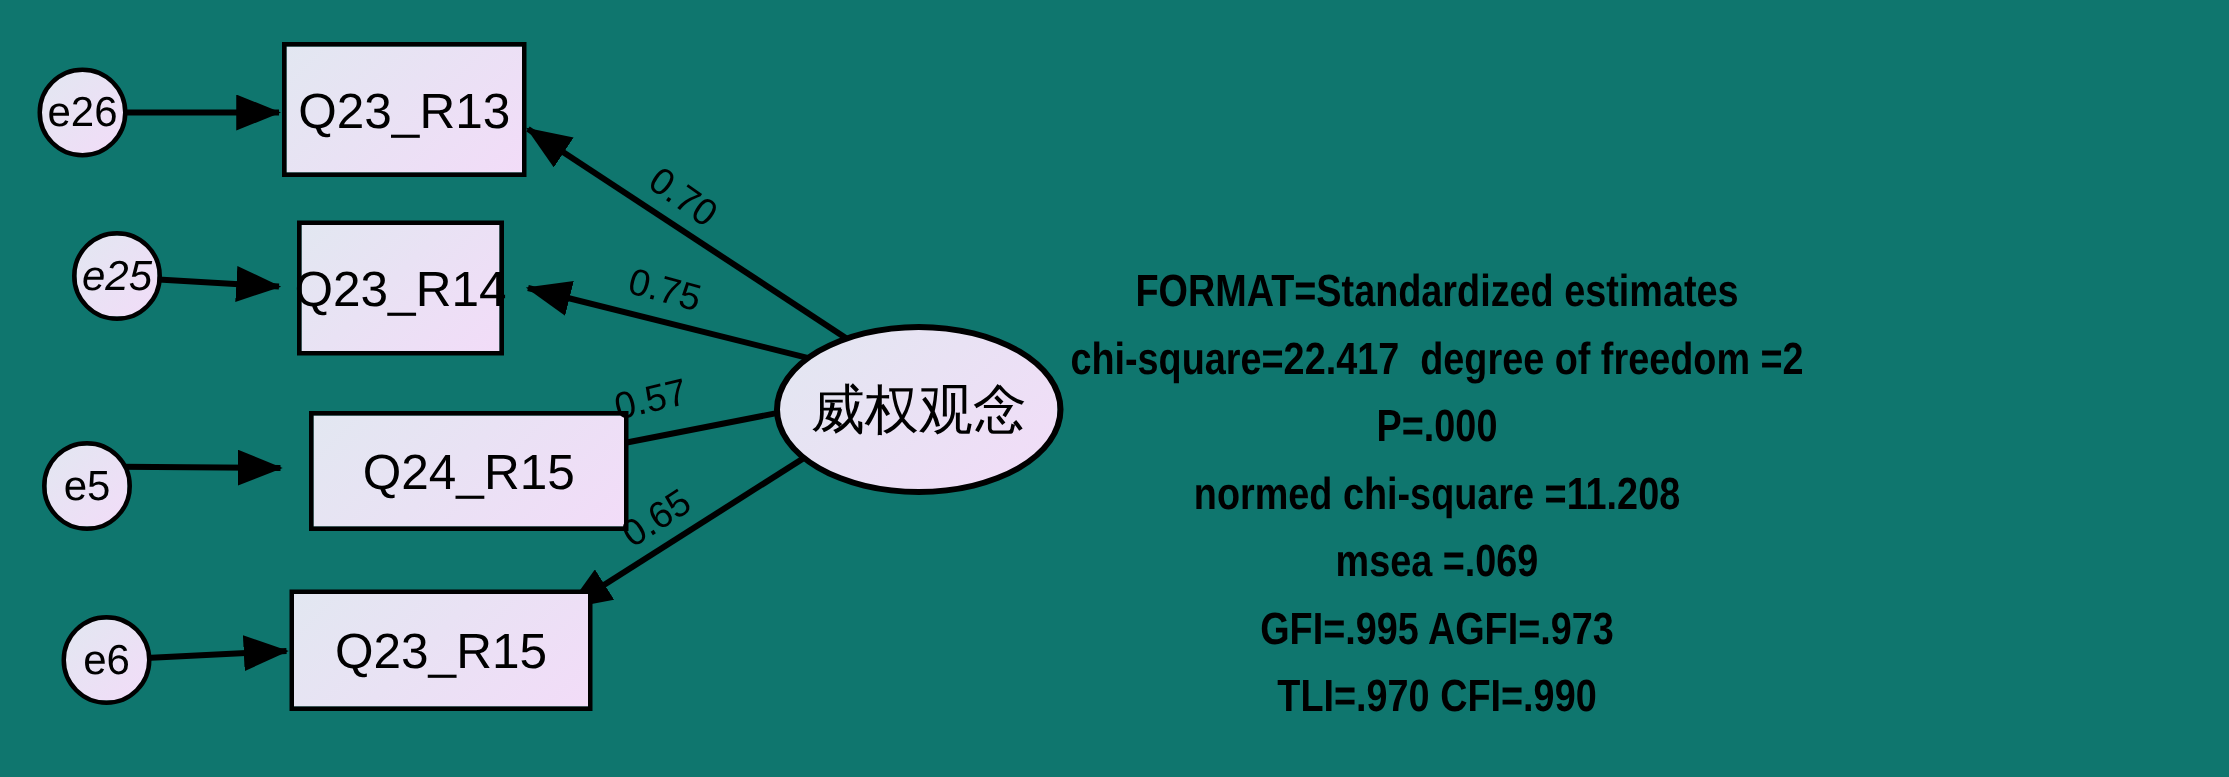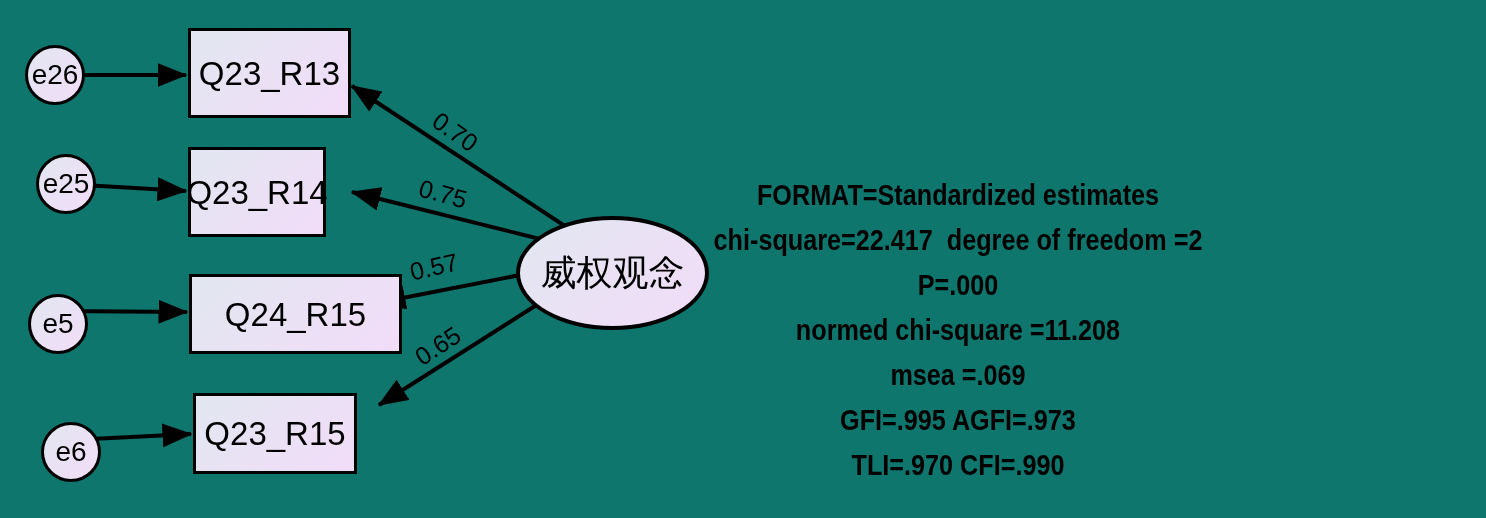--- a/index.html
+++ b/index.html
@@ -10,28 +10,28 @@
   #wires{position:absolute;left:0;top:0;z-index:1;}
   .node{
     position:absolute;box-sizing:border-box;z-index:2;
     border:3.5px solid #000;
     background:linear-gradient(135deg,#e2e7f1 0%,#e9e2f4 45%,#f2dcf8 100%);
     display:flex;align-items:center;justify-content:center;
     line-height:1;white-space:nowrap;
   }
   .err{width:60px;height:60px;border-radius:50%;border-width:3px;font-size:28px;}
   .err.e26{left:25px;top:45px;}
-  .err.e25{left:36px;top:154px;}
+  .err.e25{left:48px;top:154px;font-style:italic;}
   .err.e5 {left:28px;top:294px;}
-  .err.e6 {left:41px;top:422px;}
+  .err.e6 {left:41px;top:410px;}
   .box{font-size:33px;}
   .box.b1{left:188px;top:28px;width:163px;height:90px;}
-  .box.b2{left:188px;top:147px;width:138px;height:90px;}
-  .box.b3{left:189px;top:274px;width:213px;height:80px;text-align:center;}
-  .box.b4{left:193px;top:393px;width:164px;height:81px;}
+  .box.b2{left:198px;top:147px;width:138px;height:90px;}
+  .box.b3{left:206px;top:274px;width:213px;height:80px;text-align:center;}
+  .box.b4{left:193px;top:393px;width:202px;height:81px;}
   .latent{
     left:516px;top:216px;width:193px;height:114px;border-radius:50%;
     border-width:4px;font-size:36px;
   }
   .load{
     position:absolute;z-index:3;font-size:25px;line-height:1;white-space:nowrap;
     transform-origin:50% 50%;
   }
   .load.w70{left:455px;top:132px;transform:translate(-50%,-50%) rotate(35deg);}
   .load.w75{left:443px;top:194px;transform:translate(-50%,-50%) rotate(15deg);}

